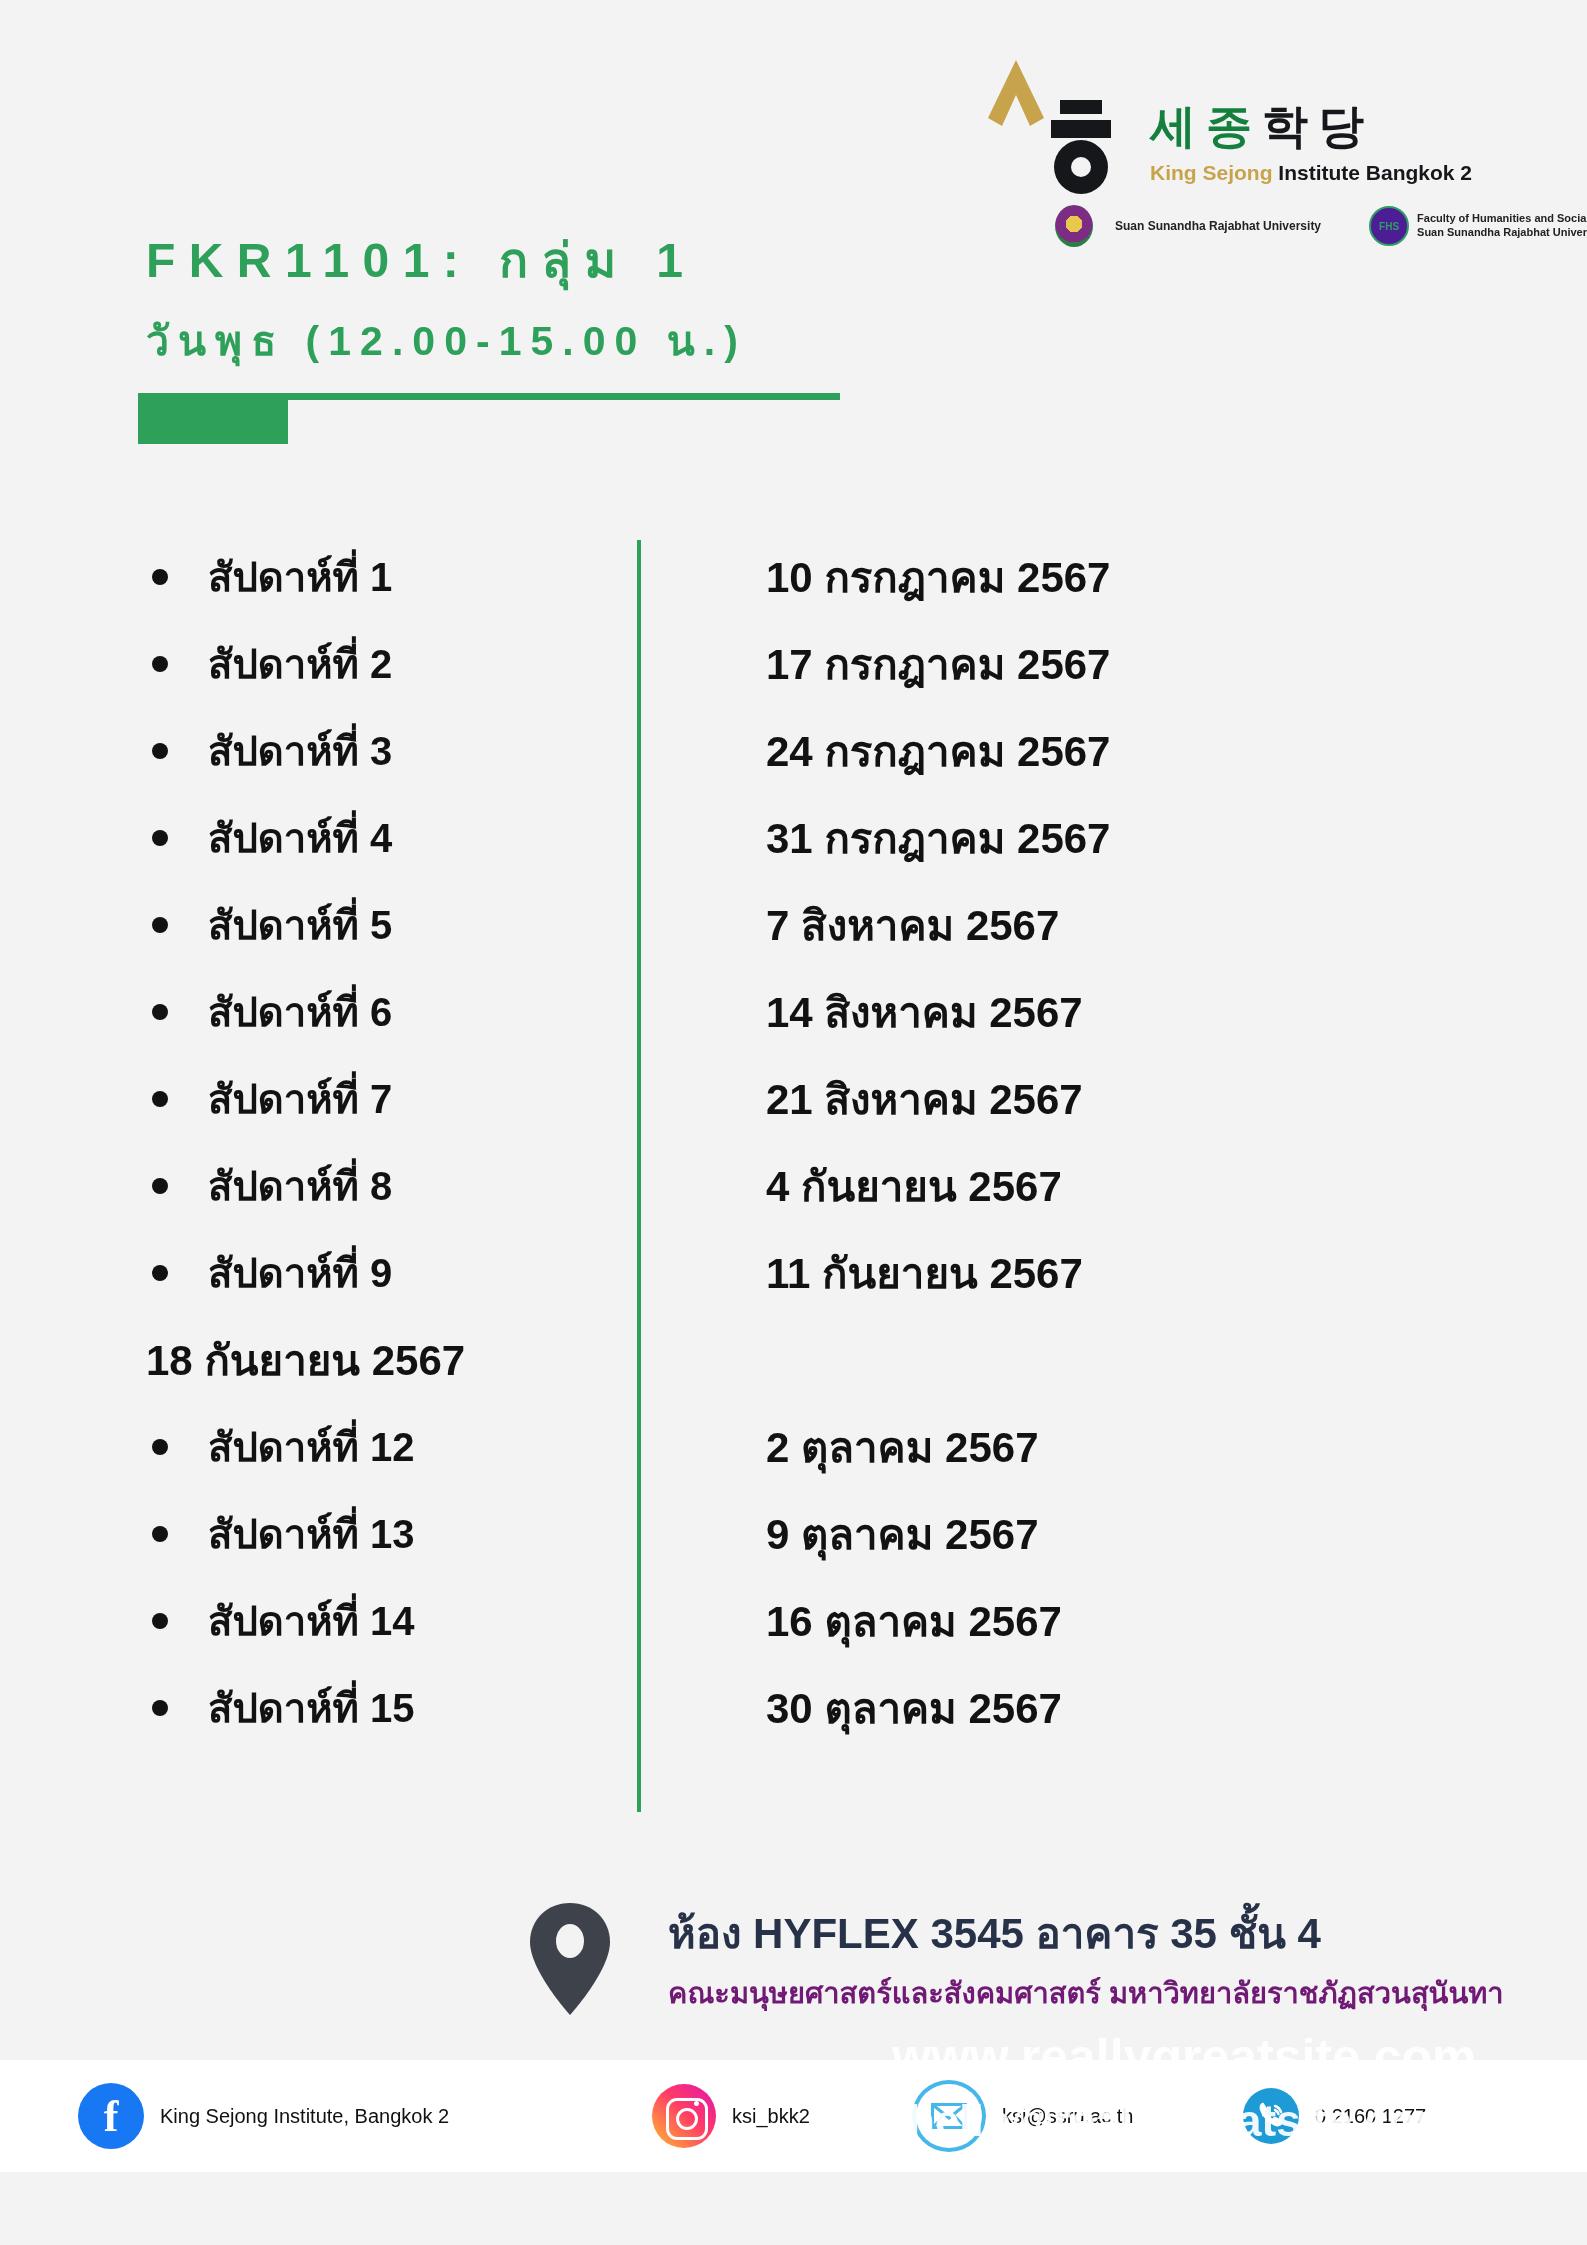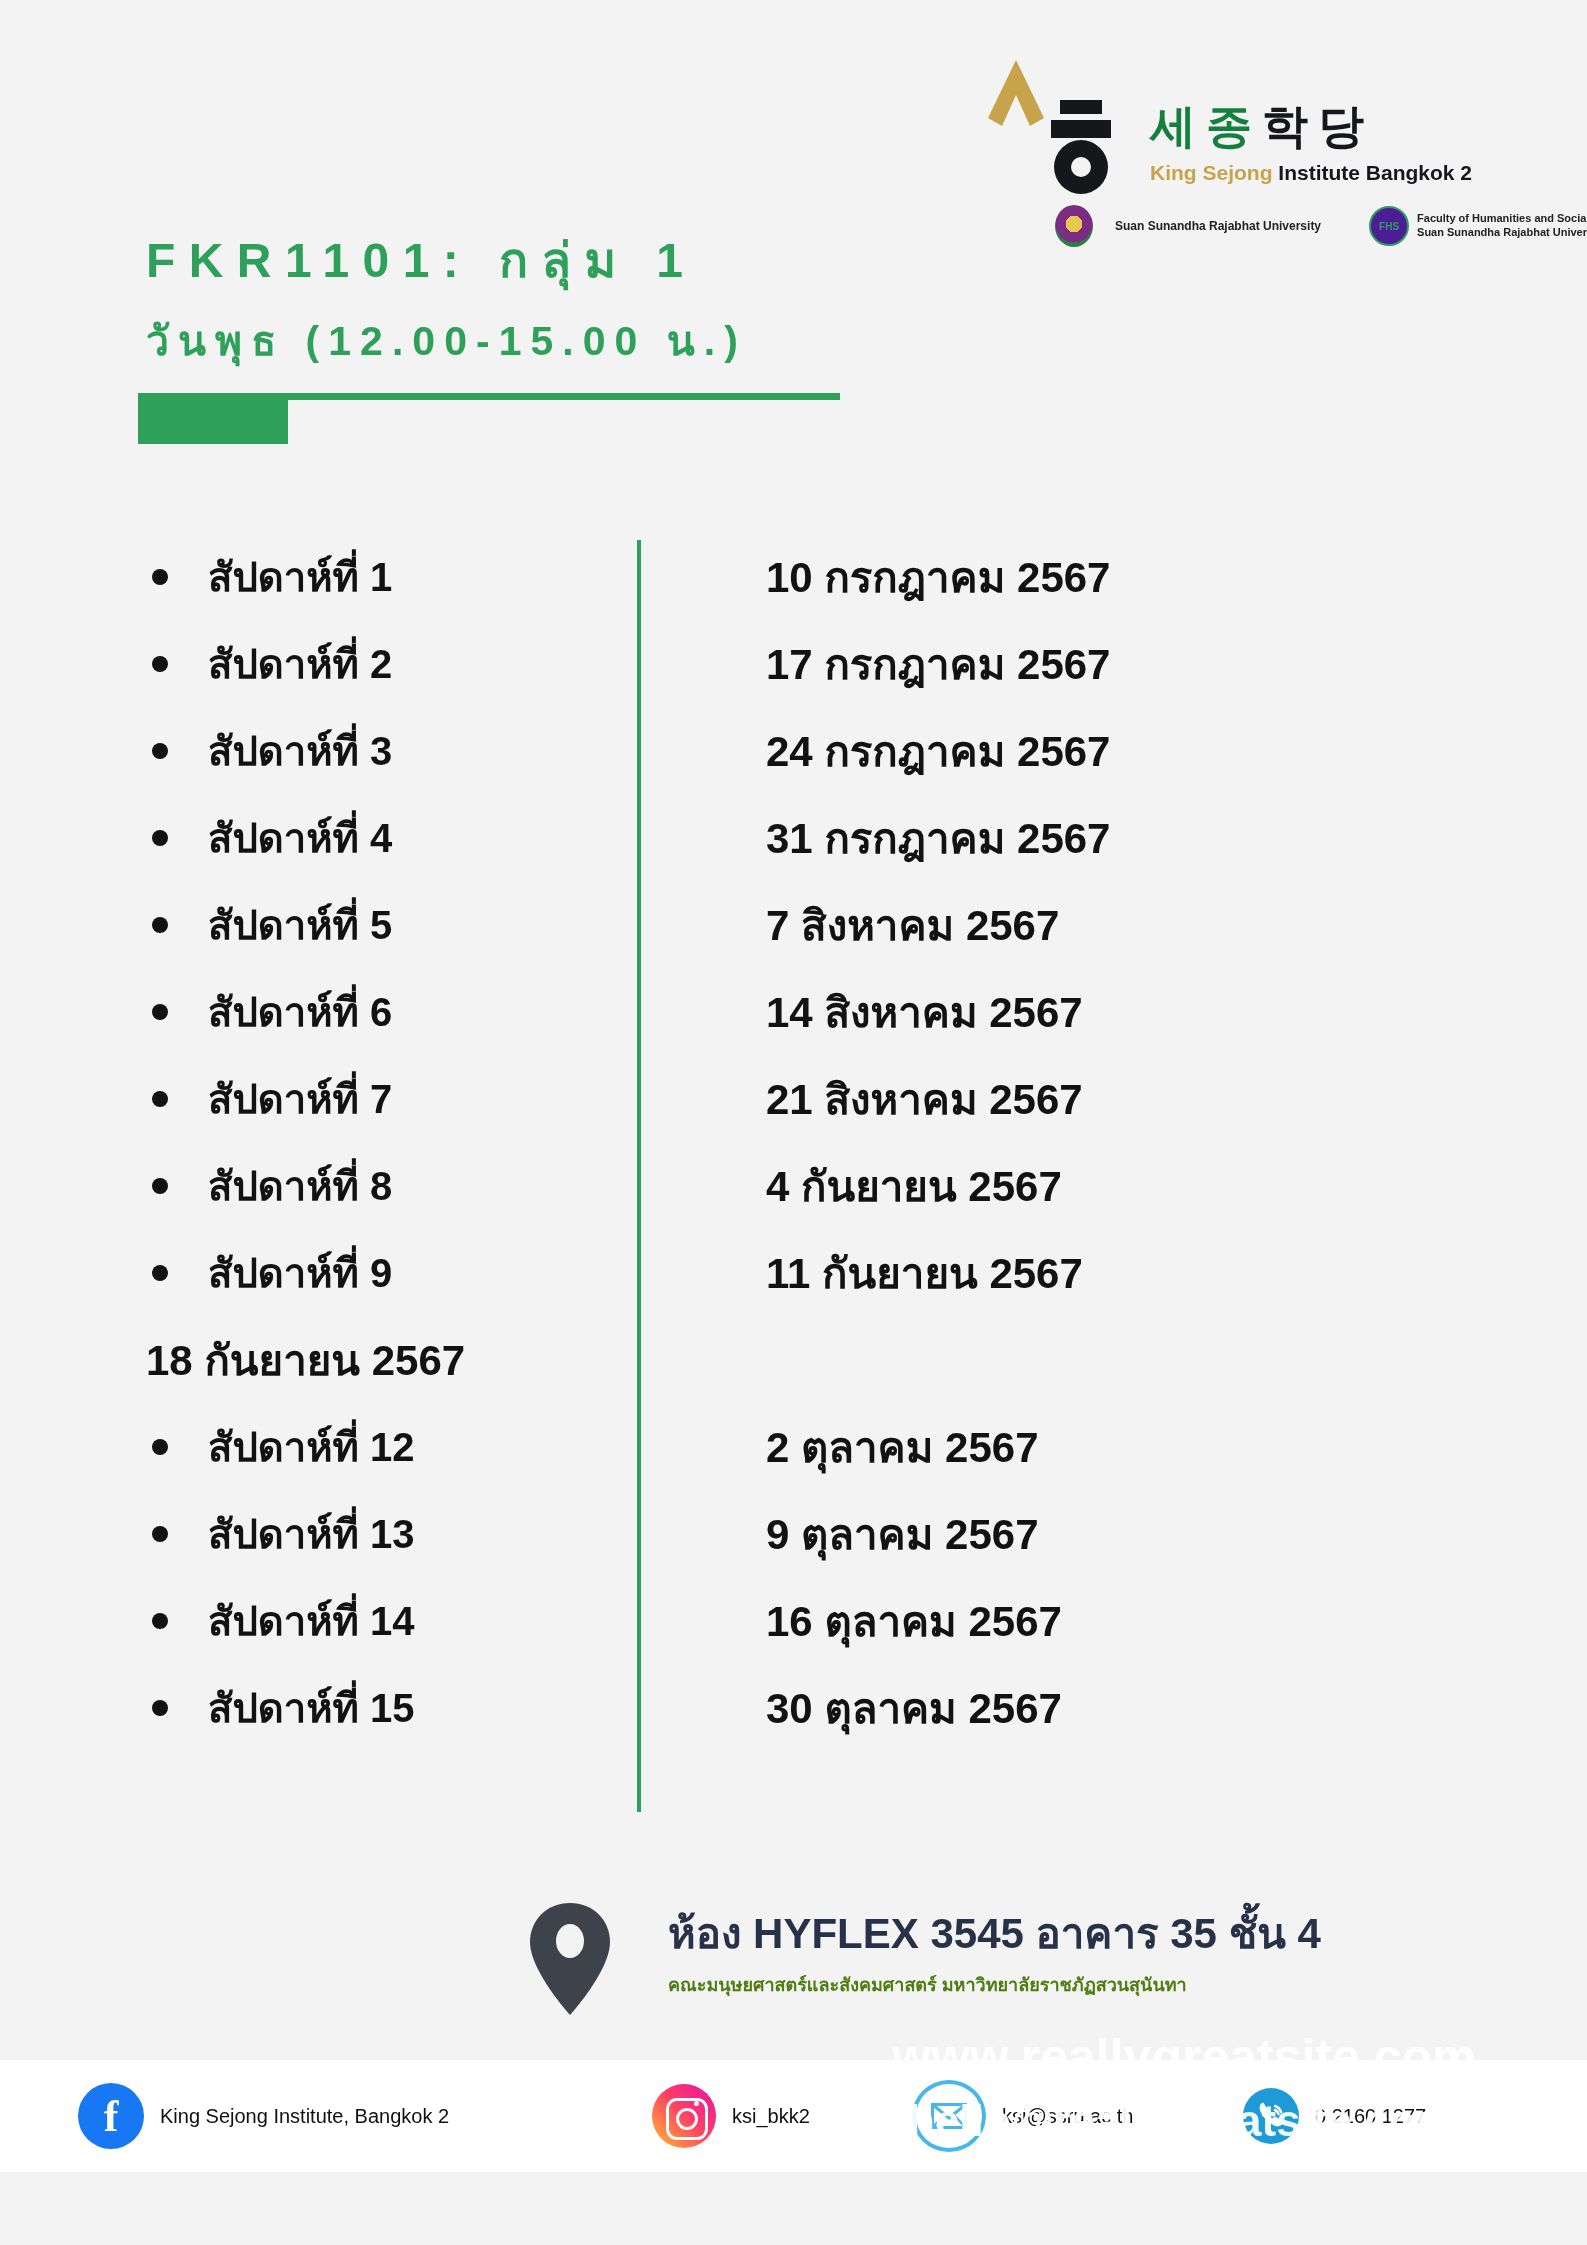--- a/index.html
+++ b/index.html
@@ -36,21 +36,21 @@
   .bullet{width:16px;height:16px;border-radius:50%;background:#121212;flex:0 0 auto;margin-left:6px;}
   .week-label{font-size:40px;font-weight:bold;color:#121212;white-space:nowrap;}
   .date-label{font-size:42px;font-weight:bold;color:#121212;white-space:nowrap;}
   .v-divider{position:absolute;left:637px;top:540px;width:4px;height:1272px;background:#2ea05a;}
 
   
   .location{position:absolute;left:530px;top:1900px;width:900px;}
   .pin{position:absolute;left:0;top:3px;}
   .loc-text{margin-left:138px;}
   .loc-line1{font-size:42px;font-weight:bold;color:#273249;white-space:nowrap;}
-  .loc-line2{font-size:18px;font-weight:bold;color:#4d7c0f;margin-top:4px;white-space:nowrap;}
+  .loc-line2{font-size:29px;font-weight:bold;color:#701a75;margin-top:4px;white-space:nowrap;}
 
   
   .watermark{position:absolute;color:rgba(255,255,255,0.92);font-weight:bold;z-index:5;white-space:nowrap;pointer-events:none;margin-left:24px;}
   .wm1{left:868px;top:2028px;font-size:50px;}
   .wm2{left:884px;top:2096px;font-size:44px;}
 
   
   .footer{position:absolute;left:0;top:2060px;width:1587px;height:112px;background:#ffffff;}
   .foot-item{position:absolute;top:0;height:112px;display:flex;align-items:center;gap:16px;}
   .foot-label{font-size:20px;font-weight:400;color:#111;white-space:nowrap;}

